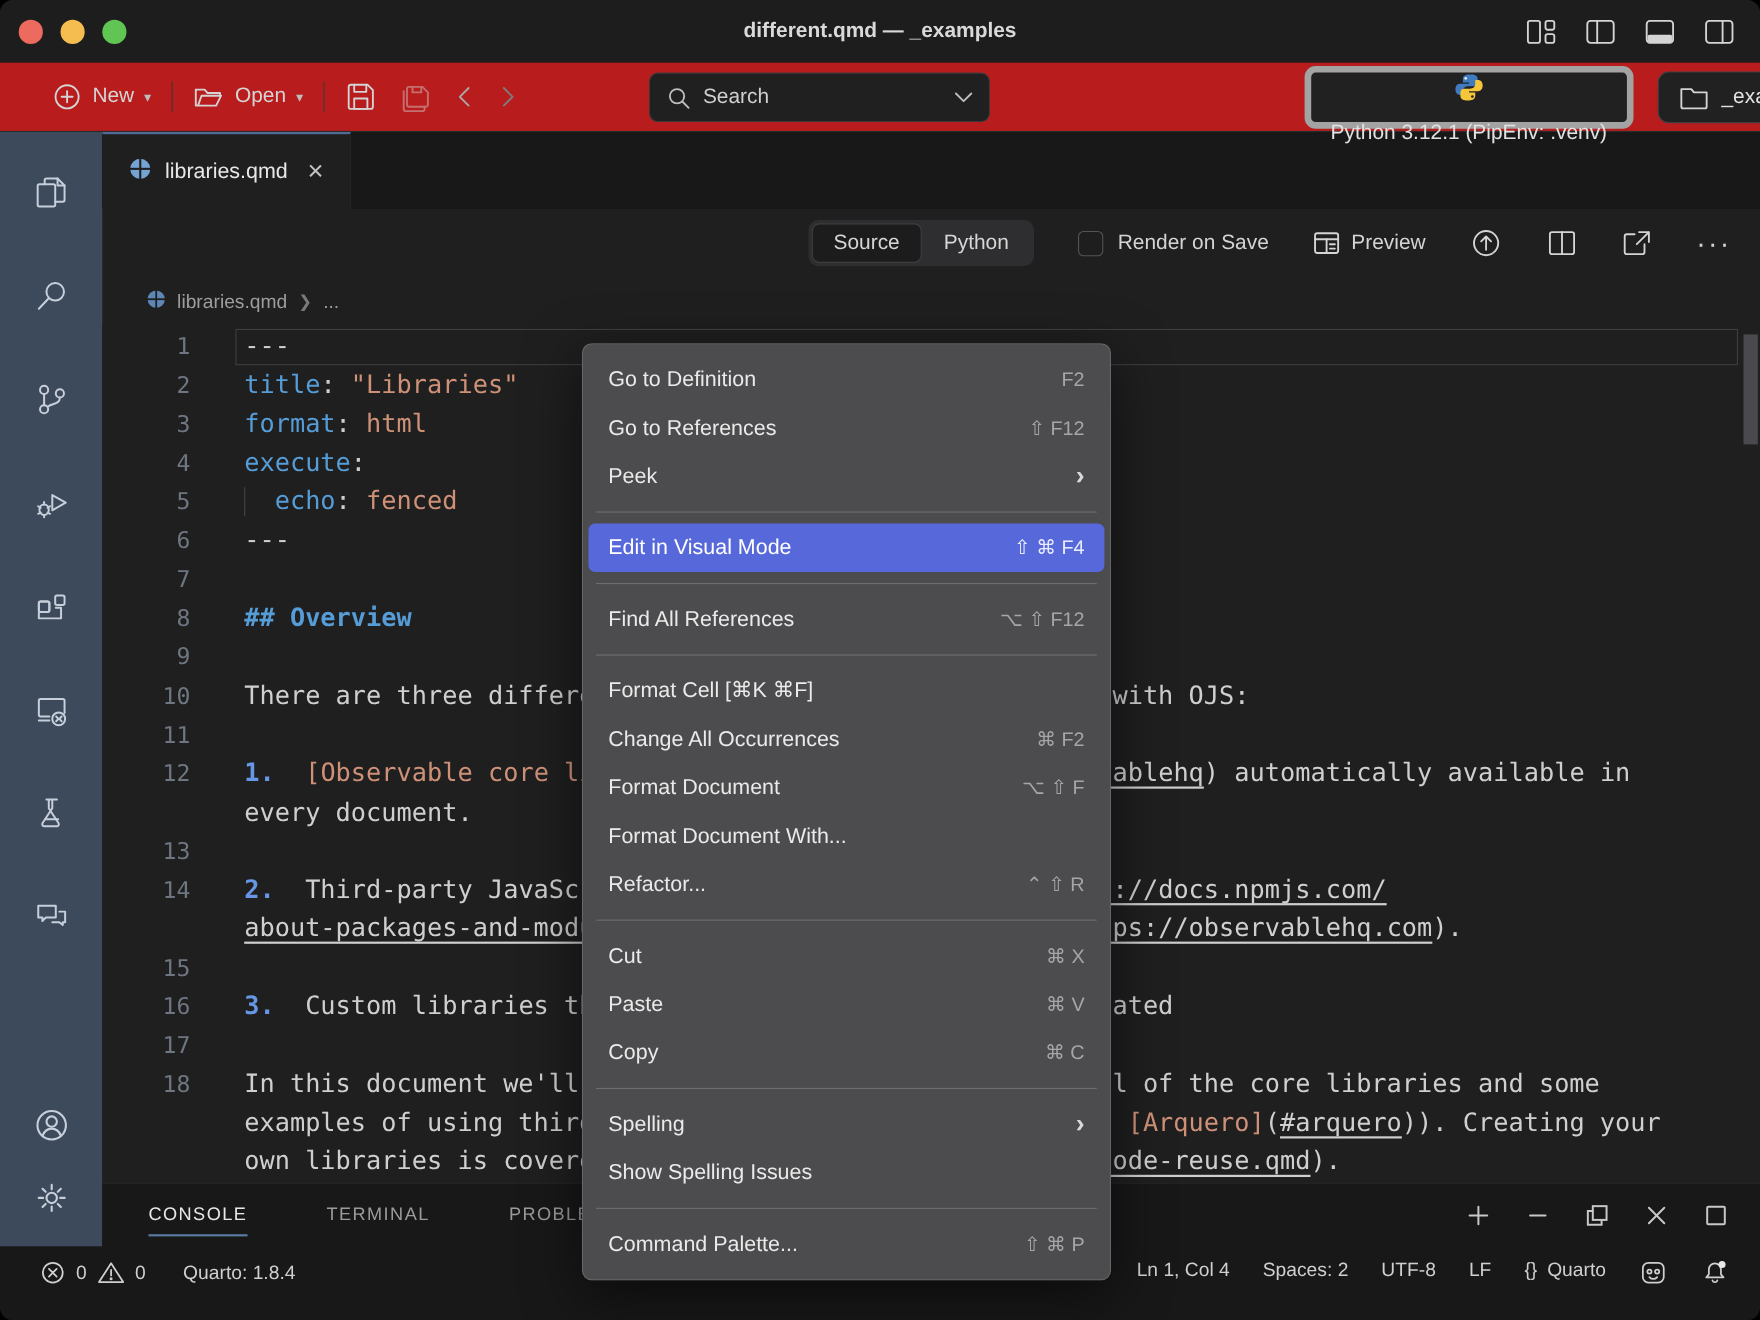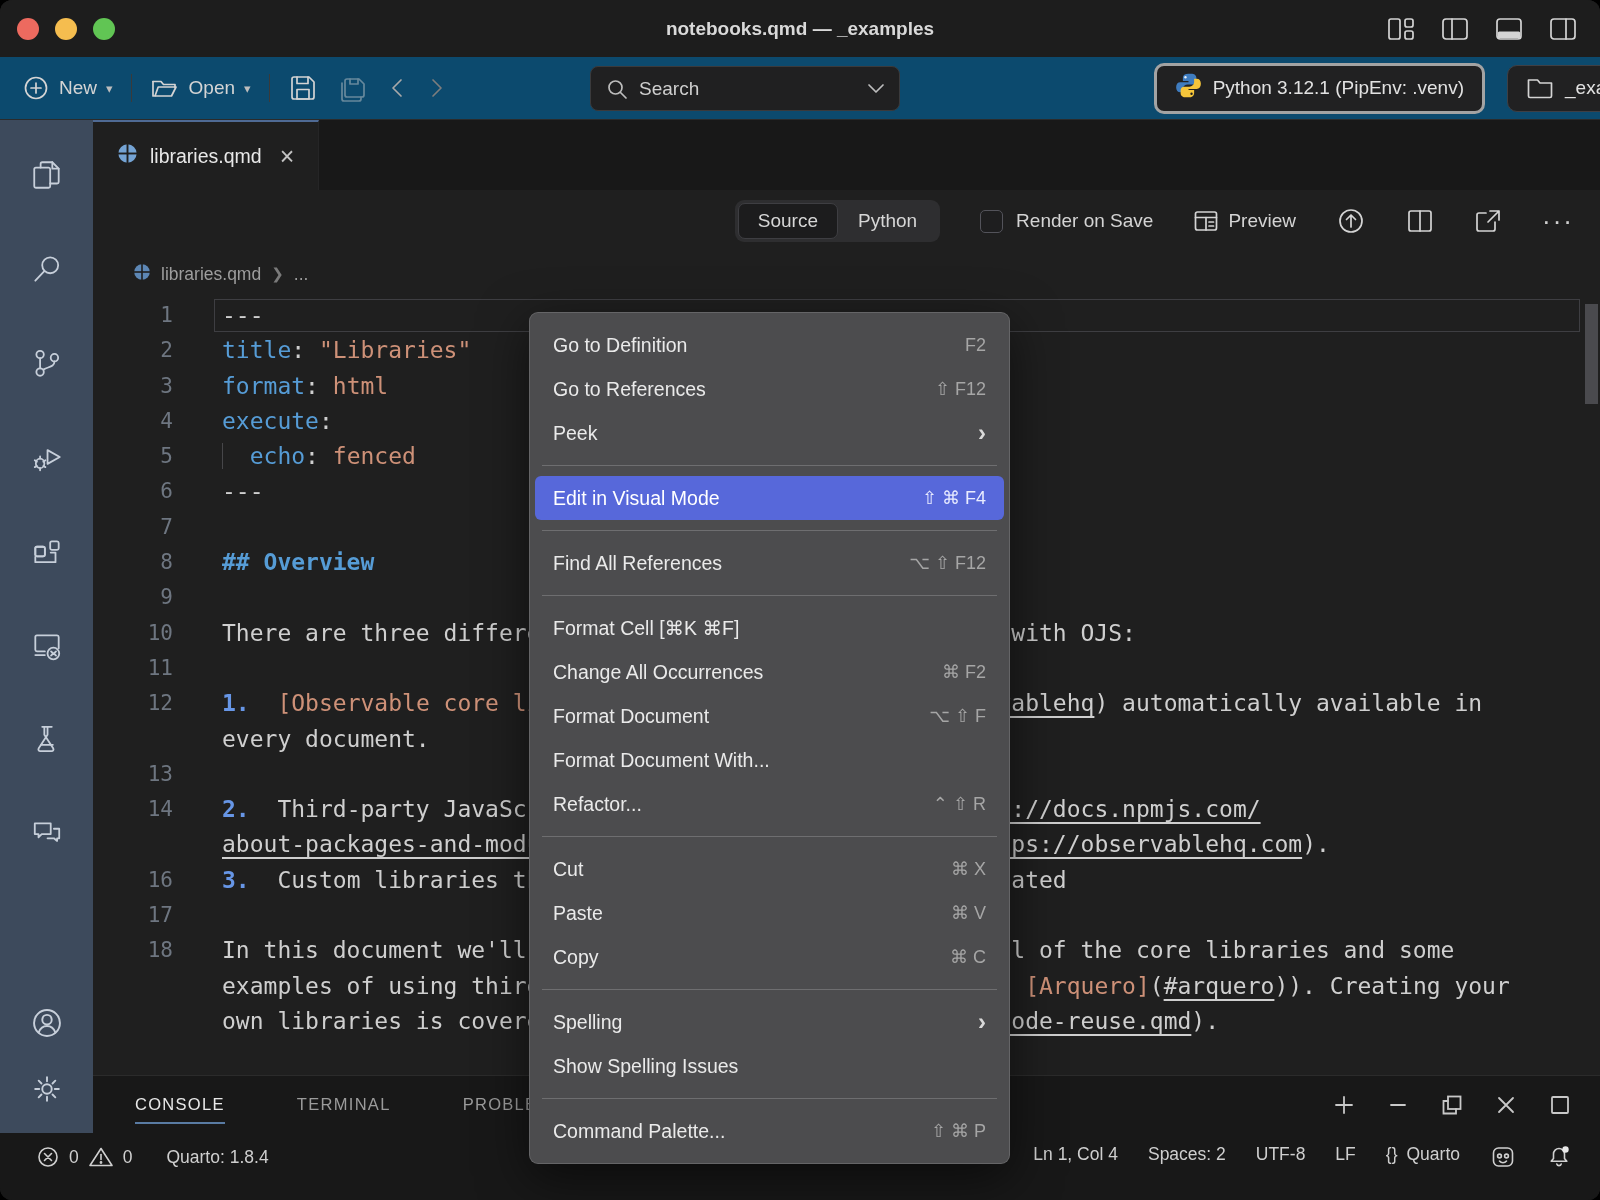--- a/index.html
+++ b/index.html
@@ -9,32 +9,32 @@
   
   .titlebar{height:57px;background:#1d1d1d;display:flex;align-items:center;position:relative;}
   .traffic{display:flex;gap:16px;margin-left:17px;}
   .tl{width:22px;height:22px;border-radius:50%;}
   .tl.red{background:#ed6a5f;} .tl.yellow{background:#f5bd4f;} .tl.green{background:#61c554;}
   .win-title{position:absolute;left:0;right:0;text-align:center;color:#d9d9d9;font-size:19px;font-weight:700;pointer-events:none;}
   .tb-icons{position:absolute;right:22px;display:flex;gap:24px;align-items:center;}
   .tb-icons svg{display:block;}
 
   
-  .toolbar{height:63px;background:#0c4a6e;border-bottom:1px solid #2b2b2b;display:flex;align-items:center;position:relative;box-sizing:border-box;}
+  .toolbar{height:63px;background:#b91c1c;border-bottom:1px solid #2b2b2b;display:flex;position:relative;box-sizing:border-box;padding-left:25px;}
   .tool-group{display:flex;align-items:center;gap:18px;margin-left:22px;color:#d4d4d4;font-size:19px;}
   .tool-btn{display:flex;align-items:center;gap:9px;color:#d4d4d4;}
   .caret{font-size:13px;color:#bdbdbd;}
   .tdivider{width:1px;height:28px;background:#3a3a3a;}
   .dim{opacity:.45;}
   .searchbox{position:absolute;left:590px;top:9px;width:310px;height:45px;background:#202021;border:1px solid #3a3a3c;
     border-radius:8px;display:flex;align-items:center;box-sizing:border-box;padding:0 14px;color:#cfcfcf;font-size:19px;gap:10px;}
   .searchbox .grow{flex:1;}
   .right-tools{position:absolute;right:0;display:flex;align-items:center;gap:22px;height:63px;}
-  .interp-btn{display:flex;align-items:center;gap:11px;height:45px;border:3px solid #a3a3a3;background:#212122;border-radius:10px;
-    padding:0 18px;color:#e2e2e2;font-size:19px;white-space:nowrap;}
+  .interp-btn{display:flex;align-items:center;gap:11px;height:45px;border:6px solid #a3a3a3;background:#212122;border-radius:10px;
+    padding:0 18px;color:#e2e2e2;font-size:19px;white-space:nowrap;flex-direction:column;}
   .workspace-btn{display:flex;align-items:center;gap:11px;height:45px;border:1px solid #3f3f44;background:#212122;border-radius:10px;
     padding:0 18px;color:#e2e2e2;font-size:19px;white-space:nowrap;width:150px;margin-right:-95px;}
 
   
   .main{display:flex;height:1013px;}
   .activitybar{width:93px;background:#3d4a5c;display:flex;flex-direction:column;align-items:center;padding-top:38px;box-sizing:border-box;}
   .ab-top{display:flex;flex-direction:column;gap:60px;align-items:center;}
   .ab-bottom{margin-top:auto;display:flex;flex-direction:column;gap:30px;align-items:center;padding-bottom:26px;}
   .ab-icon svg{display:block;stroke:#c7cfda;fill:none;stroke-width:1.7;stroke-linecap:round;stroke-linejoin:round;}
 
@@ -106,21 +106,21 @@
 <body>
 
 <div class="window">
 
   <div class="titlebar">
     <div class="traffic">
       <div class="tl red"></div>
       <div class="tl yellow"></div>
       <div class="tl green"></div>
     </div>
-    <div class="win-title">notebooks.qmd — _examples</div>
+    <div class="win-title">different.qmd — _examples</div>
     <div class="tb-icons">
       <span>
         <svg class="oicon" width="30" height="28" viewBox="0 0 30 28">
             <rect x="3" y="4" width="11" height="20" rx="2"></rect>
             <rect x="19" y="4" width="8" height="8" rx="2"></rect>
             <rect x="19" y="16" width="8" height="8" rx="2"></rect>
           </svg>
       </span>
       <span>
         <svg class="oicon" width="30" height="28" viewBox="0 0 30 28">
@@ -395,20 +395,21 @@
             <div class="crow"><span class="ln">7</span><span class="ctext"></span></div>
             <div class="crow"><span class="ln">8</span><span class="ctext"><span class="sg-h">## Overview</span></span></div>
             <div class="crow"><span class="ln">9</span><span class="ctext"></span></div>
             <div class="crow"><span class="ln">10</span><span class="ctext"><span class="sg-p">There are three different types of libraries you can use with OJS:</span></span></div>
             <div class="crow"><span class="ln">11</span><span class="ctext"></span></div>
             <div class="crow"><span class="ln">12</span><span class="ctext"><span class="sg-n">1.</span><span class="sg-p">  </span><span class="sg-l">[Observable core libraries]</span><span class="sg-p">(</span><span class="sg-u">https://github.com/observablehq</span><span class="sg-p">) automatically available in</span></span></div>
             <div class="crow"><span class="ln"></span><span class="ctext"><span class="sg-p">every document.</span></span></div>
             <div class="crow"><span class="ln">13</span><span class="ctext"></span></div>
             <div class="crow"><span class="ln">14</span><span class="ctext"><span class="sg-n">2.</span><span class="sg-p">  Third-party JavaScript libraries </span><span class="sg-l">[npm packages]</span><span class="sg-p">(</span><span class="sg-u">https://docs.npmjs.com/</span></span></div>
             <div class="crow"><span class="ln"></span><span class="ctext"><span class="sg-u">about-packages-and-modules</span><span class="sg-p">) or </span><span class="sg-l">[Observable notebooks]</span><span class="sg-p">(</span><span class="sg-u">https://observablehq.com</span><span class="sg-p">).</span></span></div>
+            <div class="crow"><span class="ln">15</span><span class="ctext"></span></div>
             <div class="crow"><span class="ln">16</span><span class="ctext"><span class="sg-n">3.</span><span class="sg-p">  Custom libraries that you or your colleagues have created</span></span></div>
             <div class="crow"><span class="ln">17</span><span class="ctext"></span></div>
             <div class="crow"><span class="ln">18</span><span class="ctext"><span class="sg-p">In this document we'll provide a quick overview of several of the core libraries and some</span></span></div>
             <div class="crow"><span class="ln"></span><span class="ctext"><span class="sg-p">examples of using third-party interactive libraries (e.g. </span><span class="sg-l">[Arquero]</span><span class="sg-p">(</span><span class="sg-u">#arquero</span><span class="sg-p">)). Creating your</span></span></div>
             <div class="crow"><span class="ln"></span><span class="ctext"><span class="sg-p">own libraries is covered in the article on </span><span class="sg-l">[Code Reuse]</span><span class="sg-p">(</span><span class="sg-u">code-reuse.qmd</span><span class="sg-p">).</span></span></div>
           </div>
         <div class="vscroll"></div>
       </div>
 
       <div class="panel">

